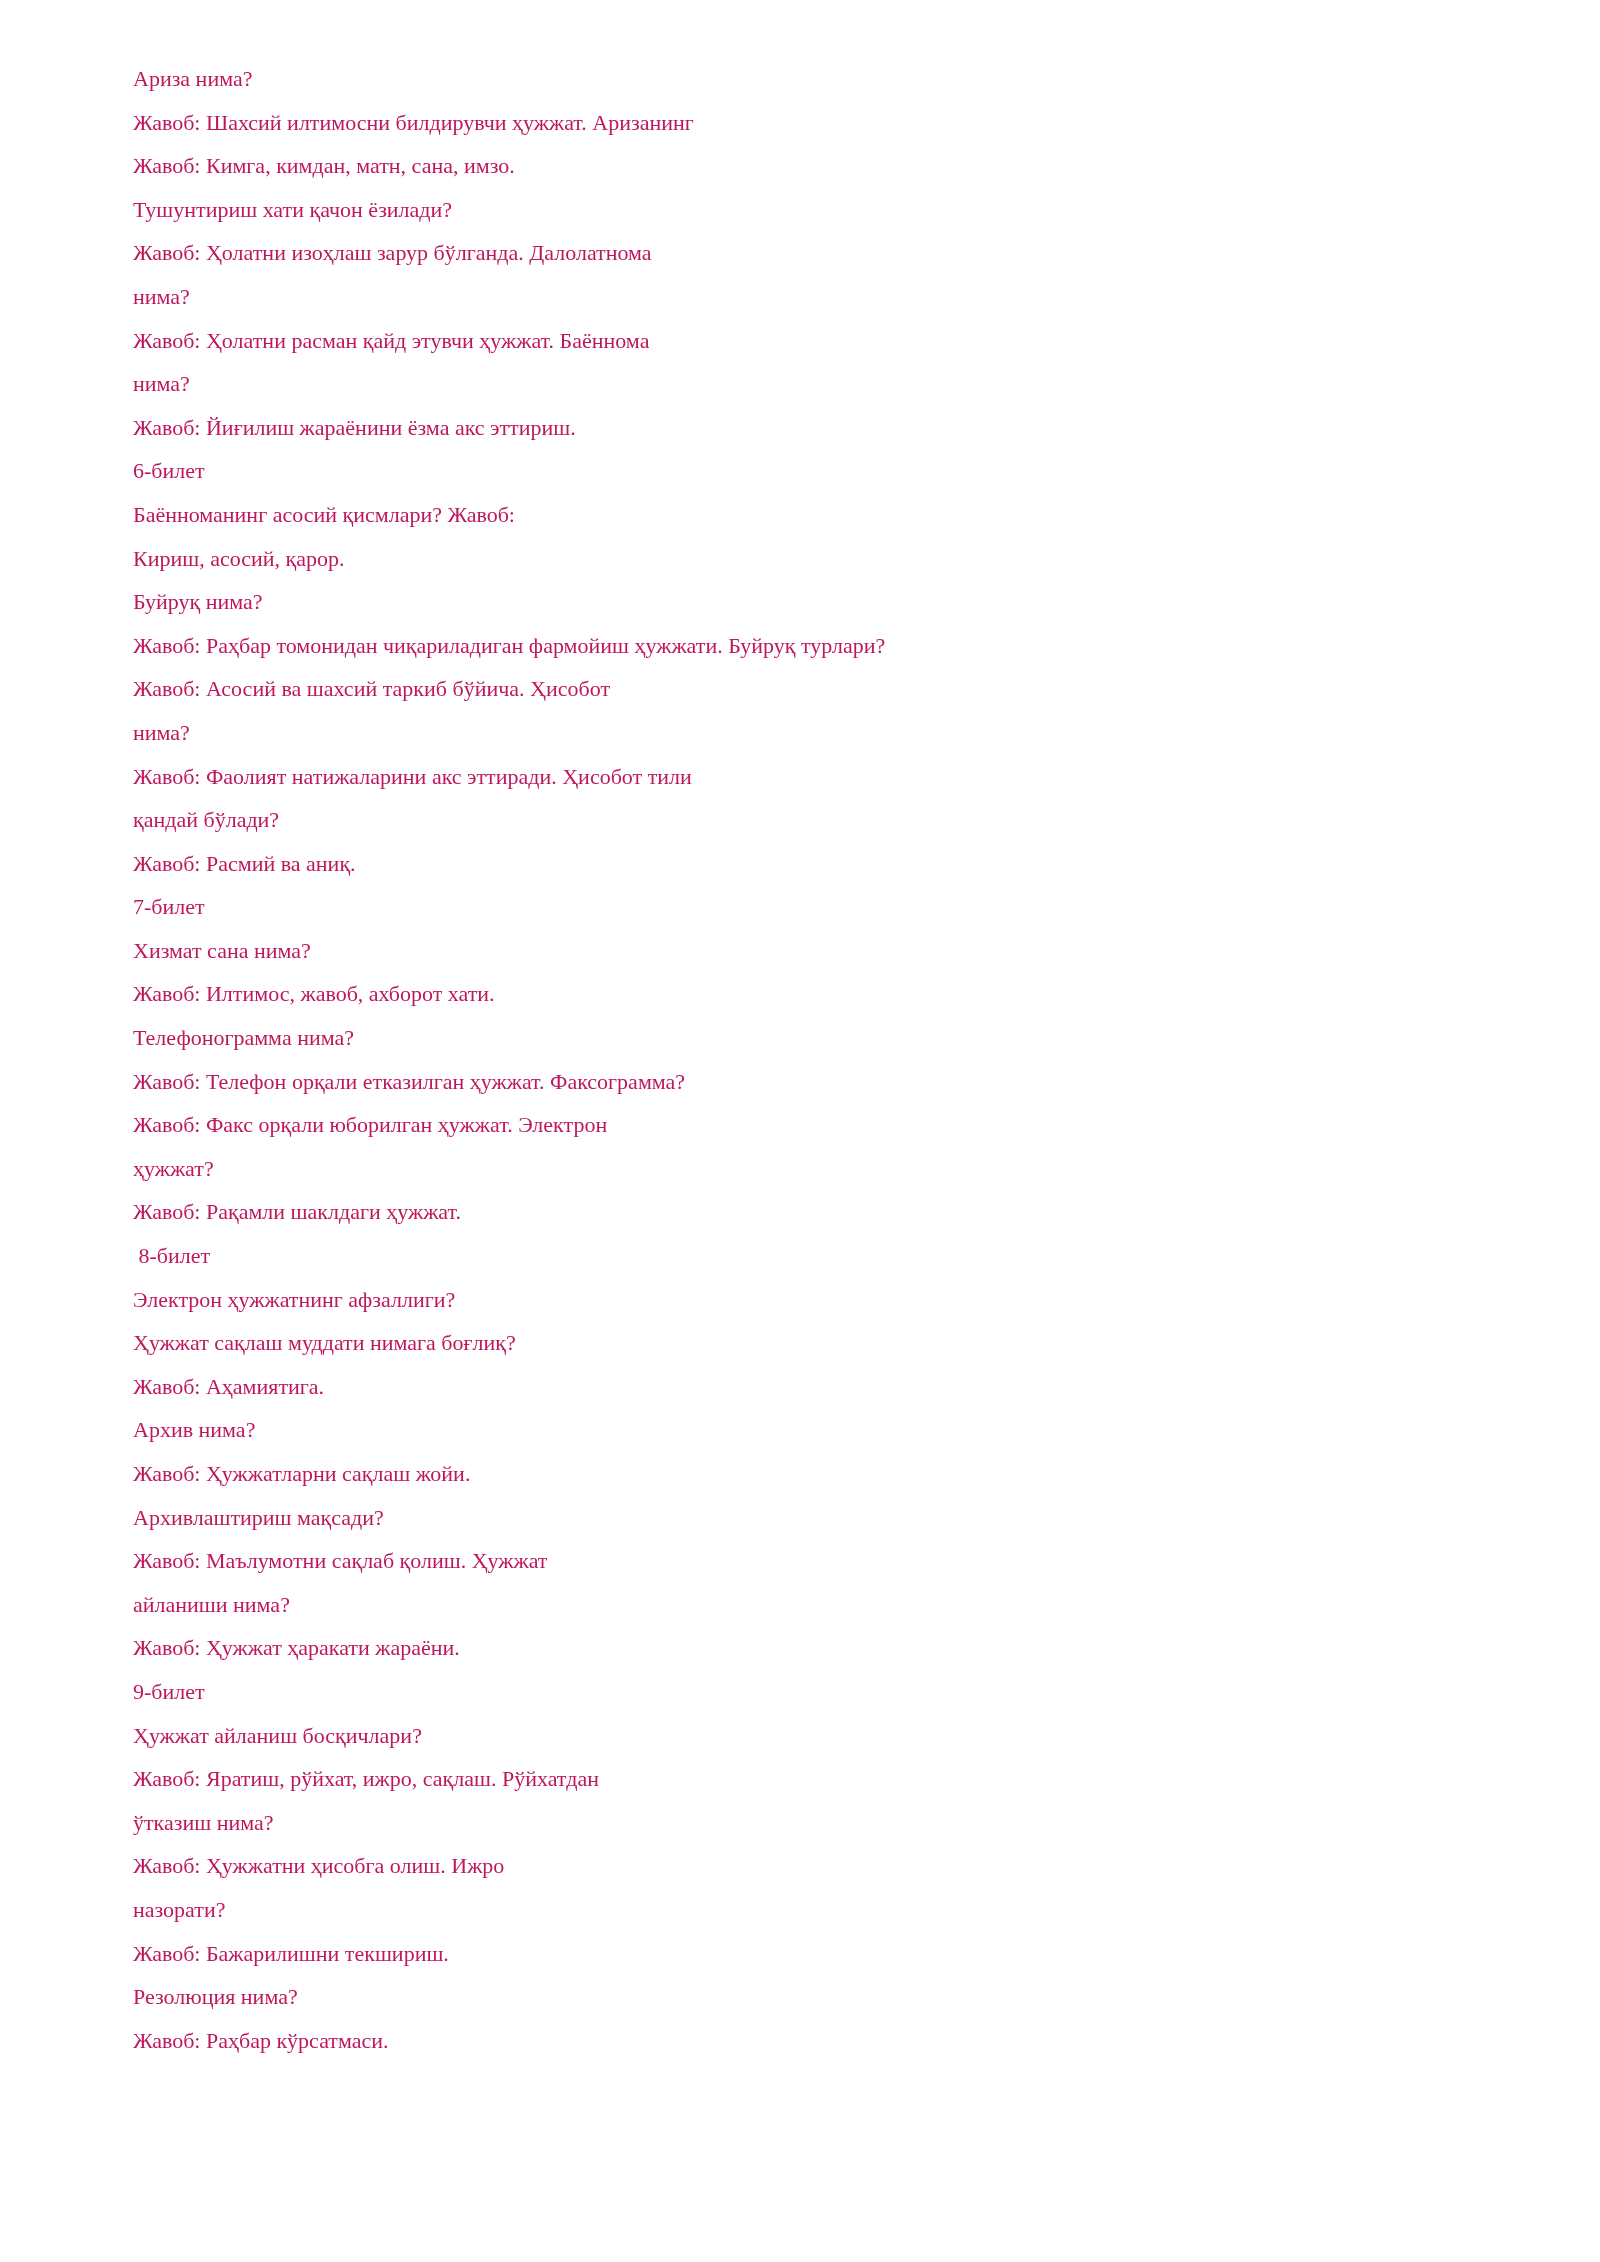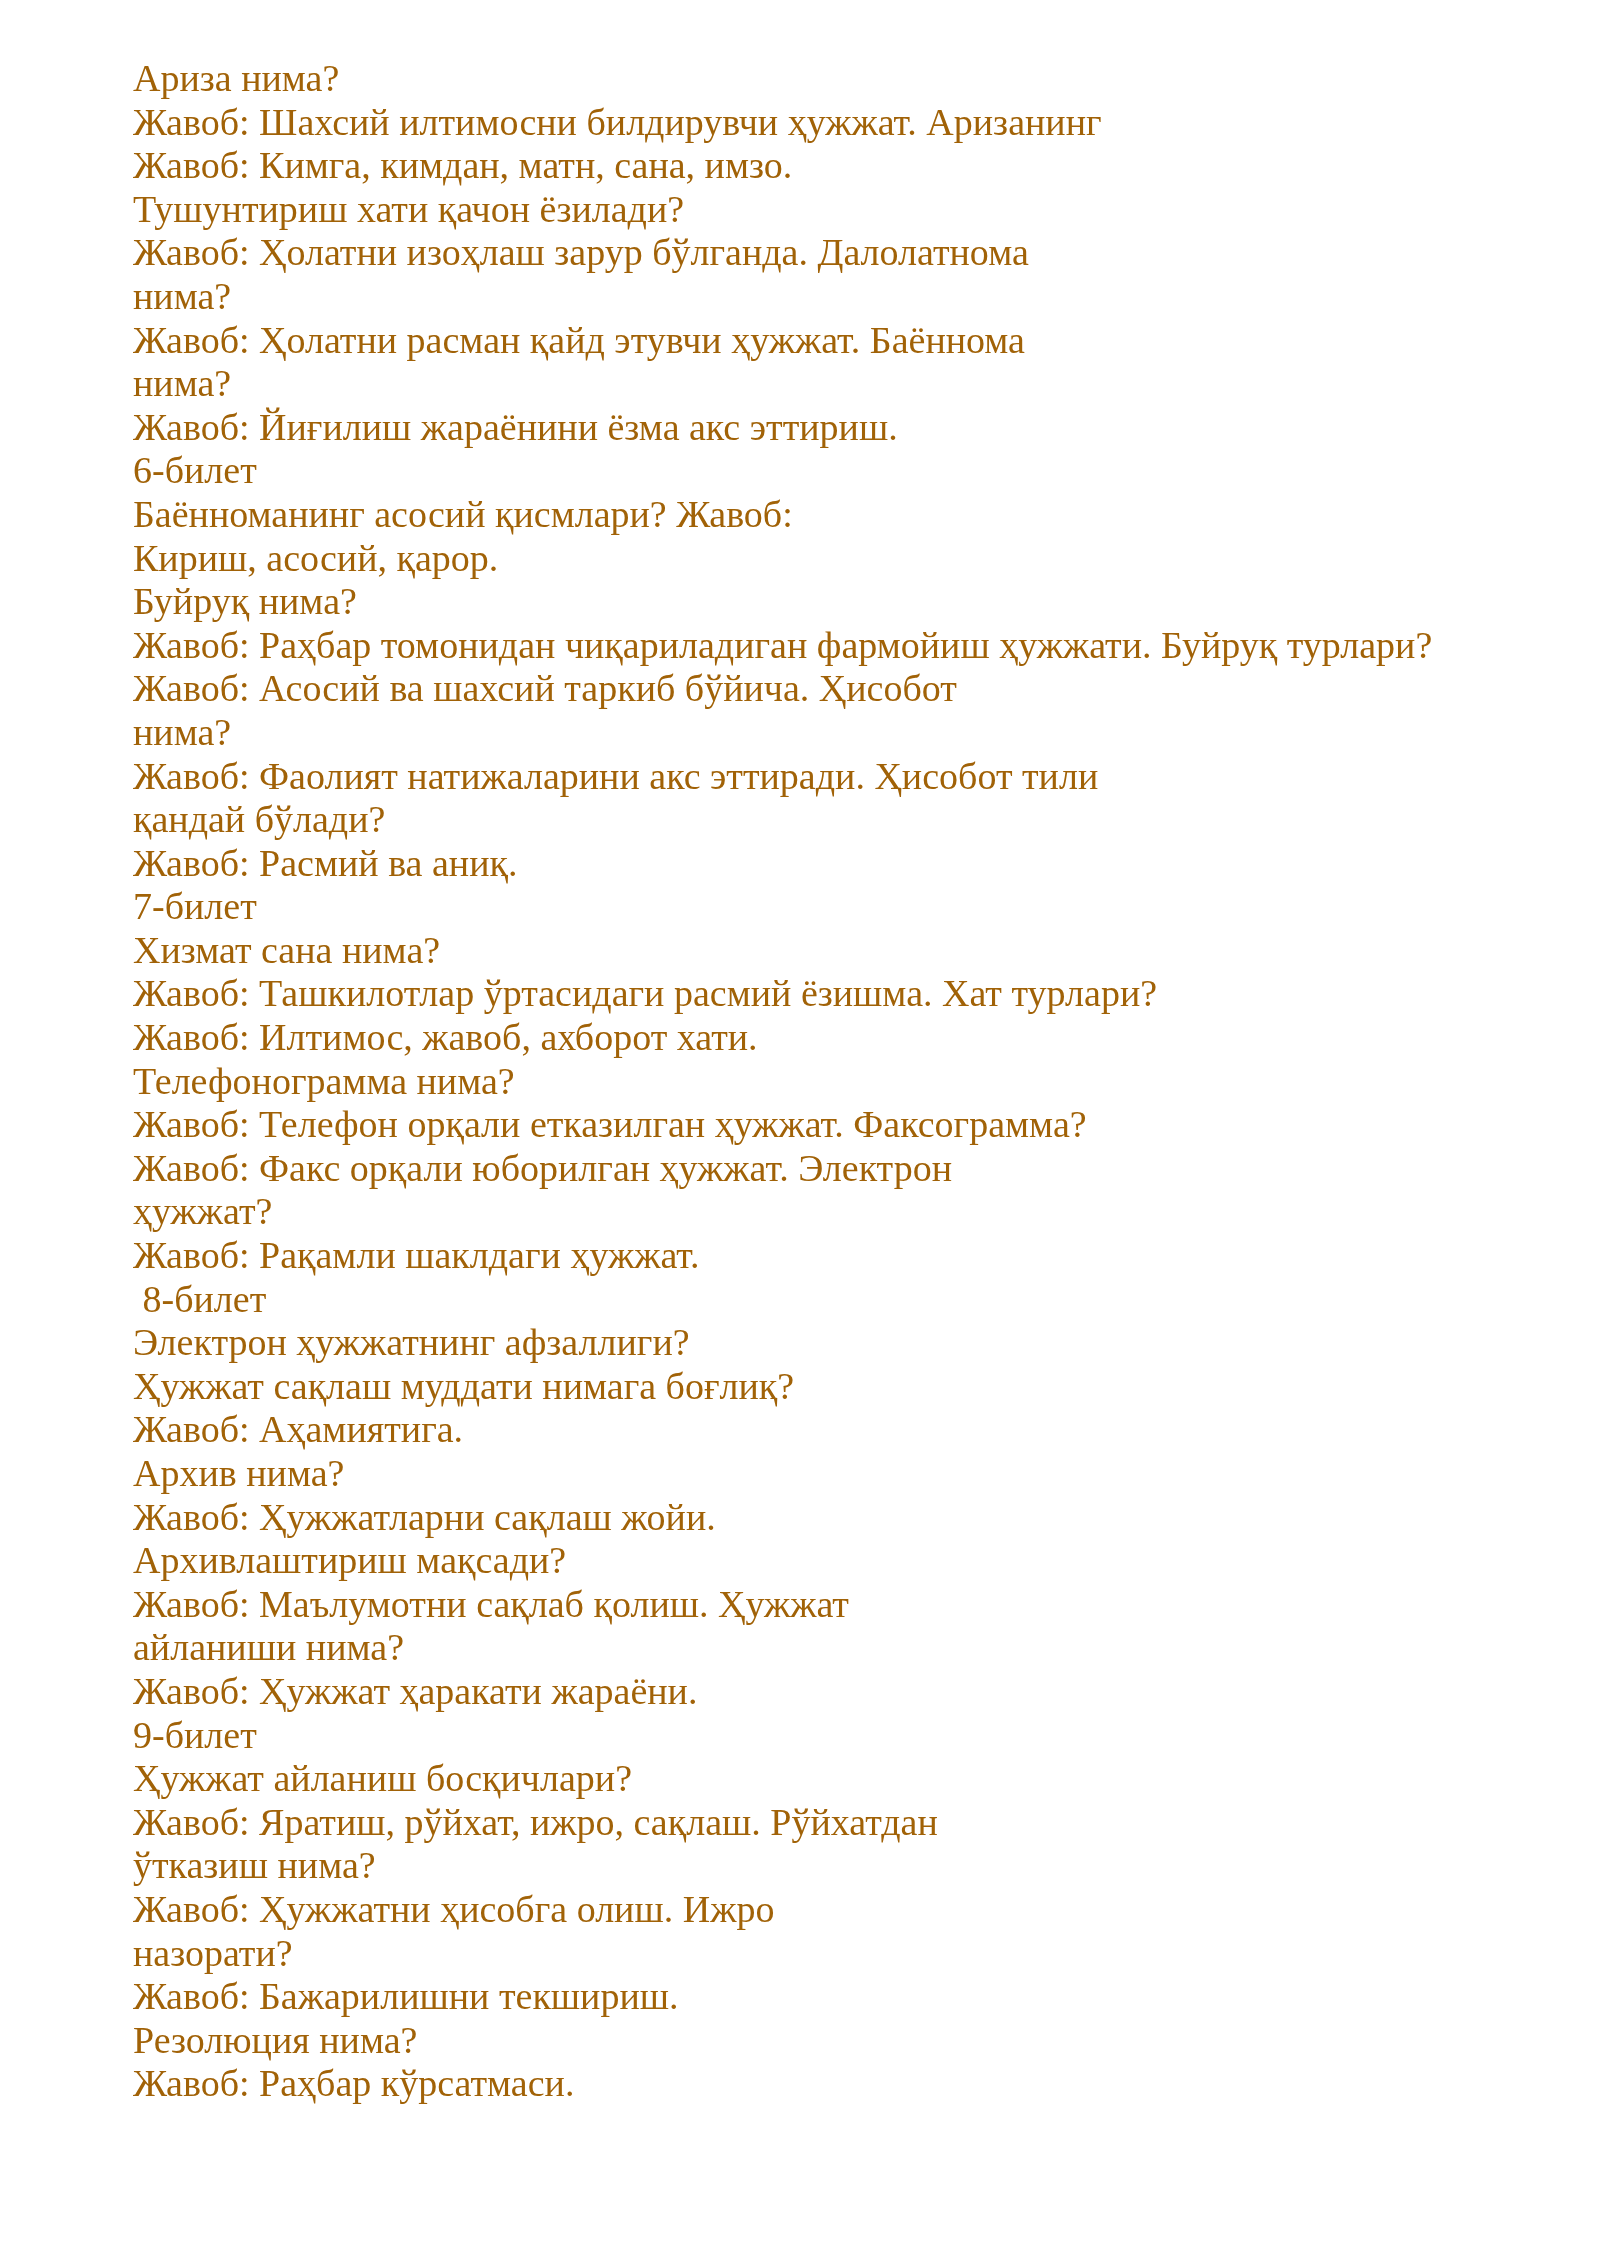--- a/index.html
+++ b/index.html
@@ -1,20 +1,20 @@
 <!DOCTYPE html>
 <html><head>
 <meta charset="utf-8">
 <style>
   html, body { margin: 0; padding: 0; background: #ffffff; }
   body { width: 1600px; height: 2262px; position: relative; overflow: hidden; }
   .page {
     position: absolute; left: 133px; top: 57px; width: 1420px;
     font-family: "Liberation Serif", "DejaVu Serif", serif;
-    font-size: 38px; line-height: 43.6px; color: #a16207;
+    font-size: 22px; line-height: 43.6px; color: #be185d;
   }
   .line { white-space: pre; height: 43.6px; }
   .ticket { }
 </style>
 </head>
 <body>
 
 <div class="page">
   <div class="line">Ариза нима?</div>
   <div class="line">Жавоб: Шахсий илтимосни билдирувчи ҳужжат. Аризанинг</div>
@@ -30,21 +30,20 @@
   <div class="line">Кириш, асосий, қарор.</div>
   <div class="line">Буйруқ нима?</div>
   <div class="line">Жавоб: Раҳбар томонидан чиқариладиган фармойиш ҳужжати. Буйруқ турлари?</div>
   <div class="line">Жавоб: Асосий ва шахсий таркиб бўйича. Ҳисобот</div>
   <div class="line">нима?</div>
   <div class="line">Жавоб: Фаолият натижаларини акс эттиради. Ҳисобот тили</div>
   <div class="line">қандай бўлади?</div>
   <div class="line">Жавоб: Расмий ва аниқ.</div>
   <div class="line ticket">7-билет</div>
   <div class="line">Хизмат сана нима?</div>
-  <div class="line">Жавоб: Ташкилотлар ўртасидаги расмий ёзишма. Хат турлари?</div>
   <div class="line">Жавоб: Илтимос, жавоб, ахборот хати.</div>
   <div class="line">Телефонограмма нима?</div>
   <div class="line">Жавоб: Телефон орқали етказилган ҳужжат. Факсограмма?</div>
   <div class="line">Жавоб: Факс орқали юборилган ҳужжат. Электрон</div>
   <div class="line">ҳужжат?</div>
   <div class="line">Жавоб: Рақамли шаклдаги ҳужжат.</div>
   <div class="line ticket"> 8-билет</div>
   <div class="line">Электрон ҳужжатнинг афзаллиги?</div>
   <div class="line">Ҳужжат сақлаш муддати нимага боғлиқ?</div>
   <div class="line">Жавоб: Аҳамиятига.</div>

